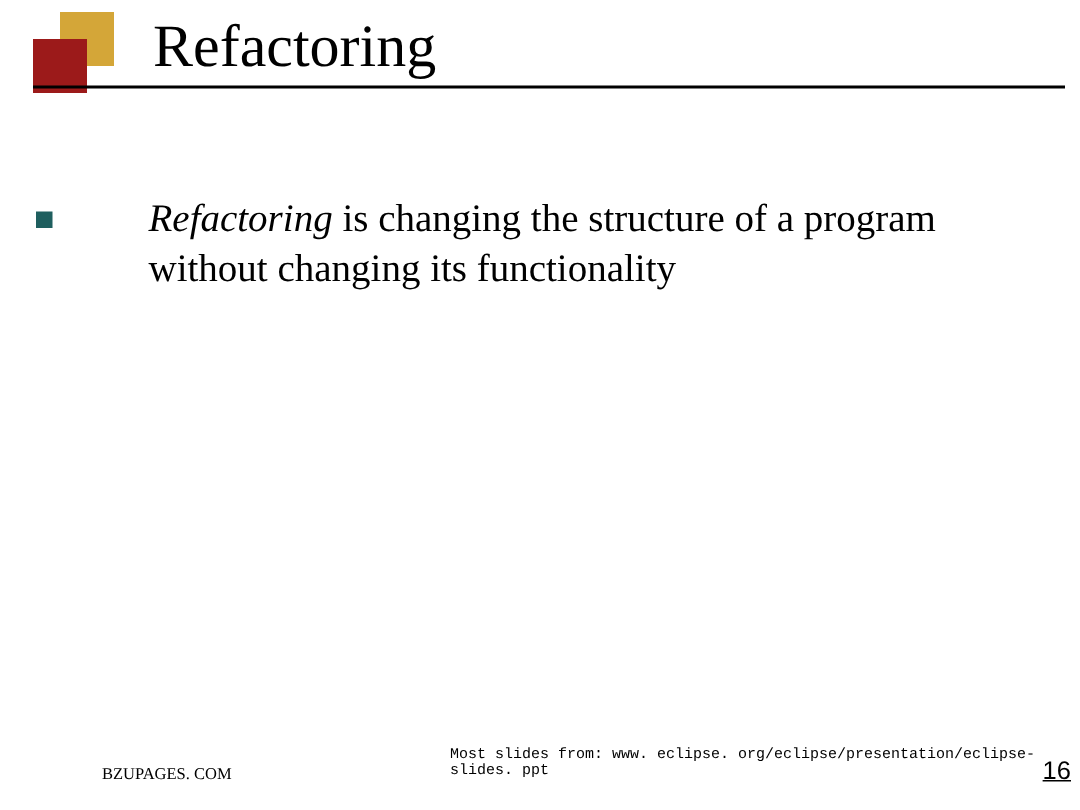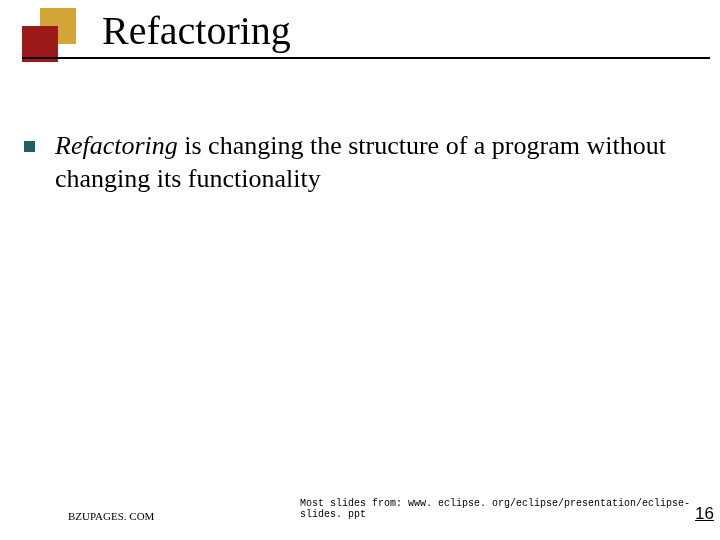--- a/index.html
+++ b/index.html
@@ -67,20 +67,21 @@
       width: 11px;
       height: 11px;
       background: #1f5f5f;
       margin-top: 11px;
       flex-shrink: 0;
     }
     .bullet-text {
       font-size: 26px;
       line-height: 1.25;
       color: #000000;
+      margin-left: 44px;
     }
     .italic-word {
       font-style: italic;
     }
     .footer-left {
       position: absolute;
       bottom: 18px;
       left: 68px;
       font-size: 11px;
       color: #000000;

